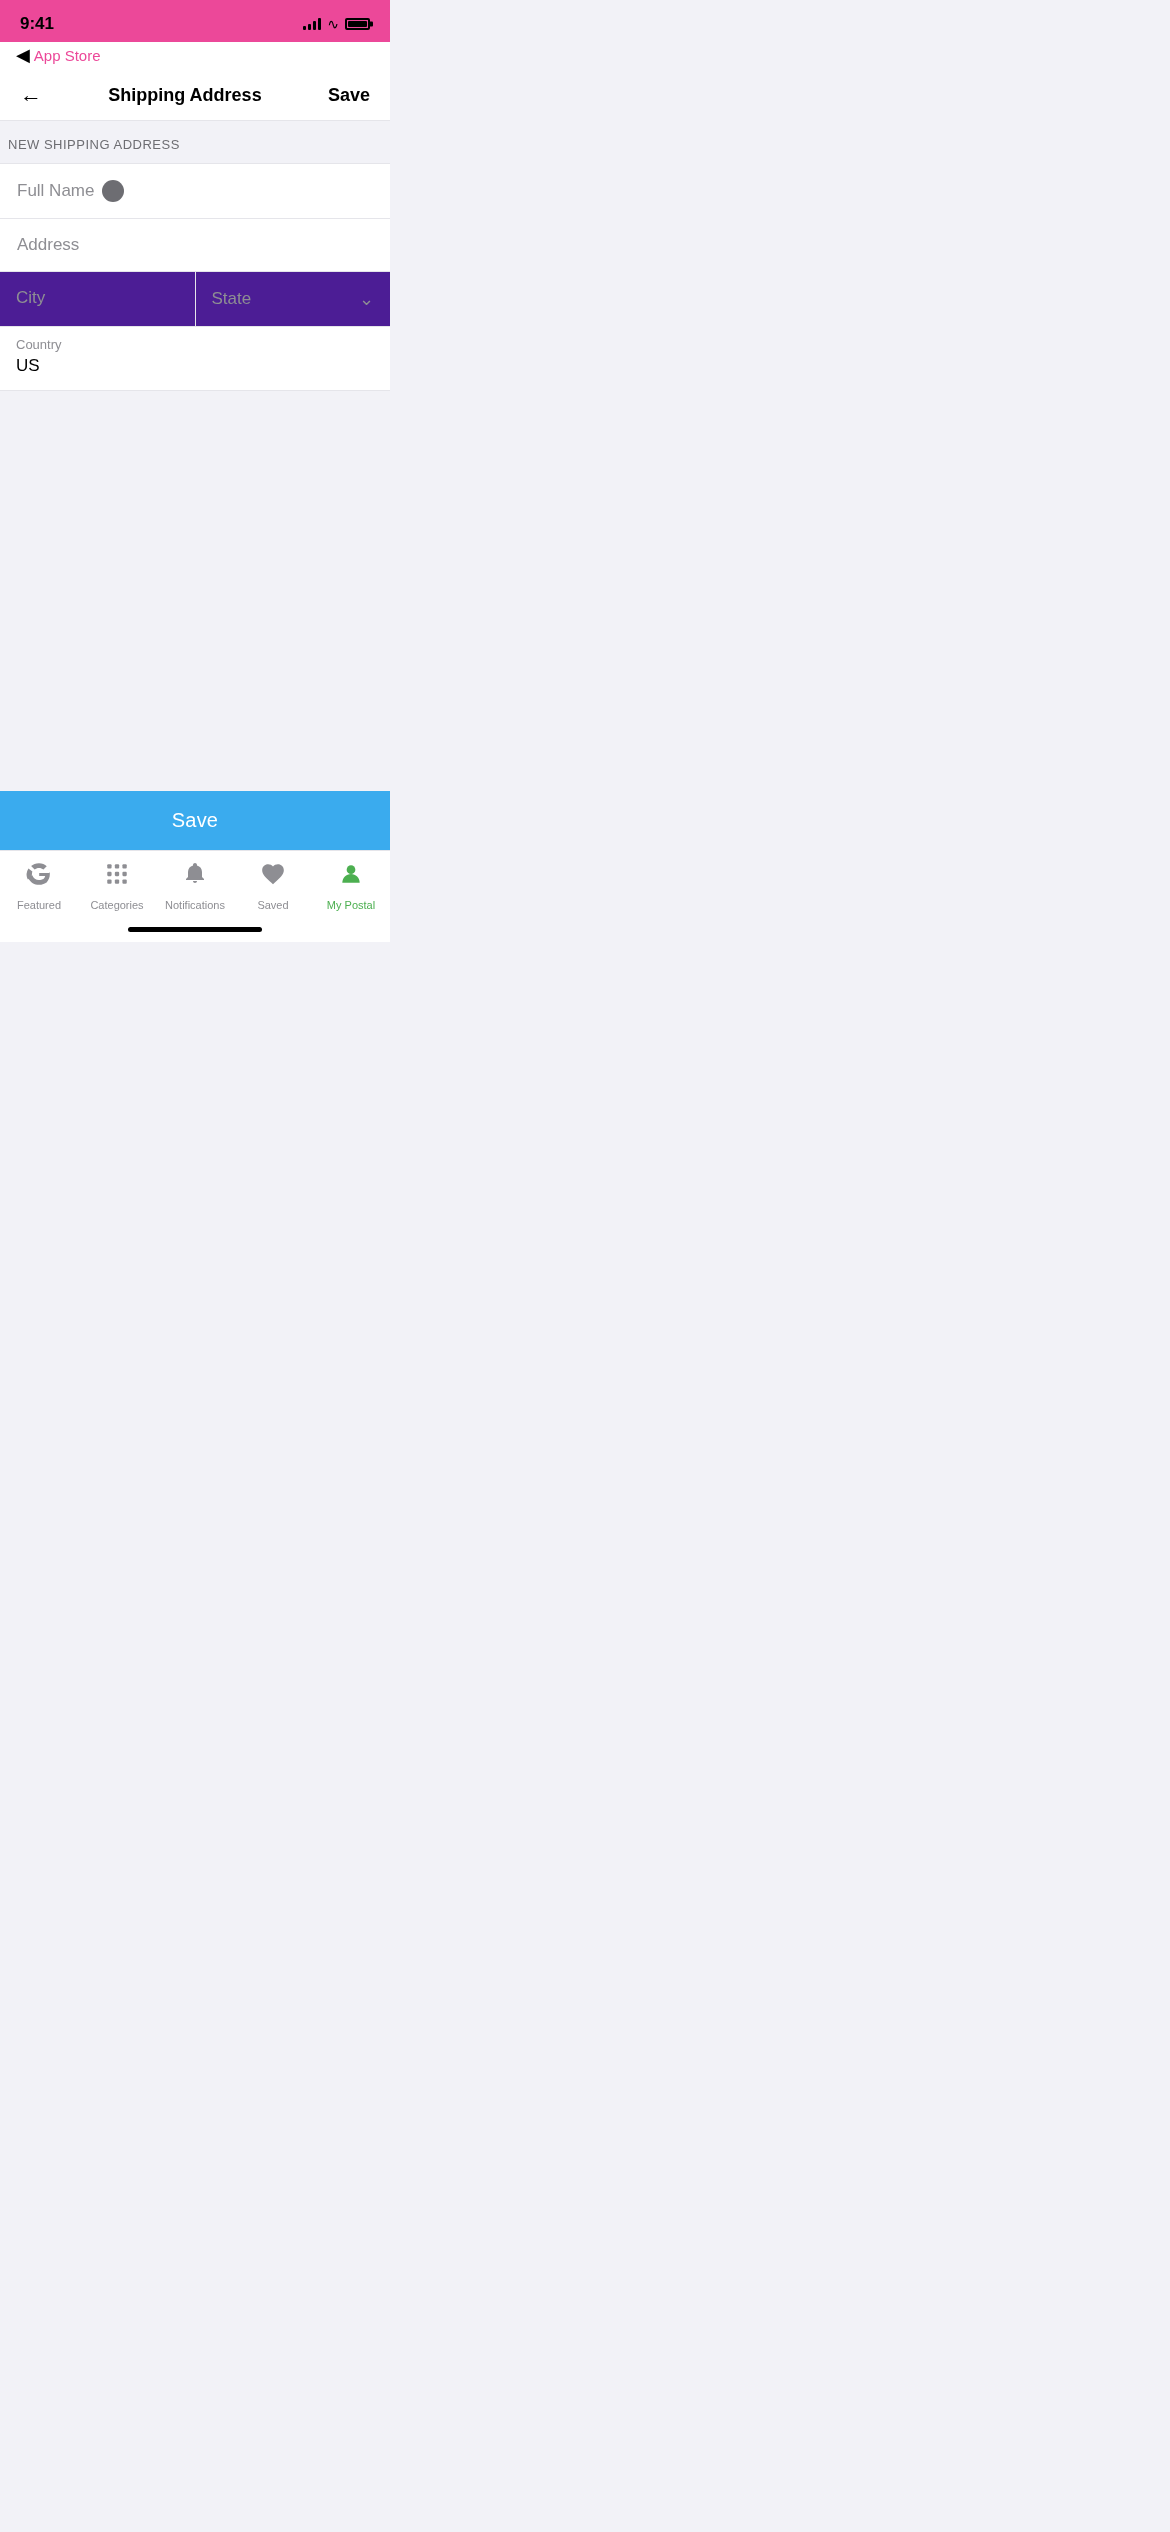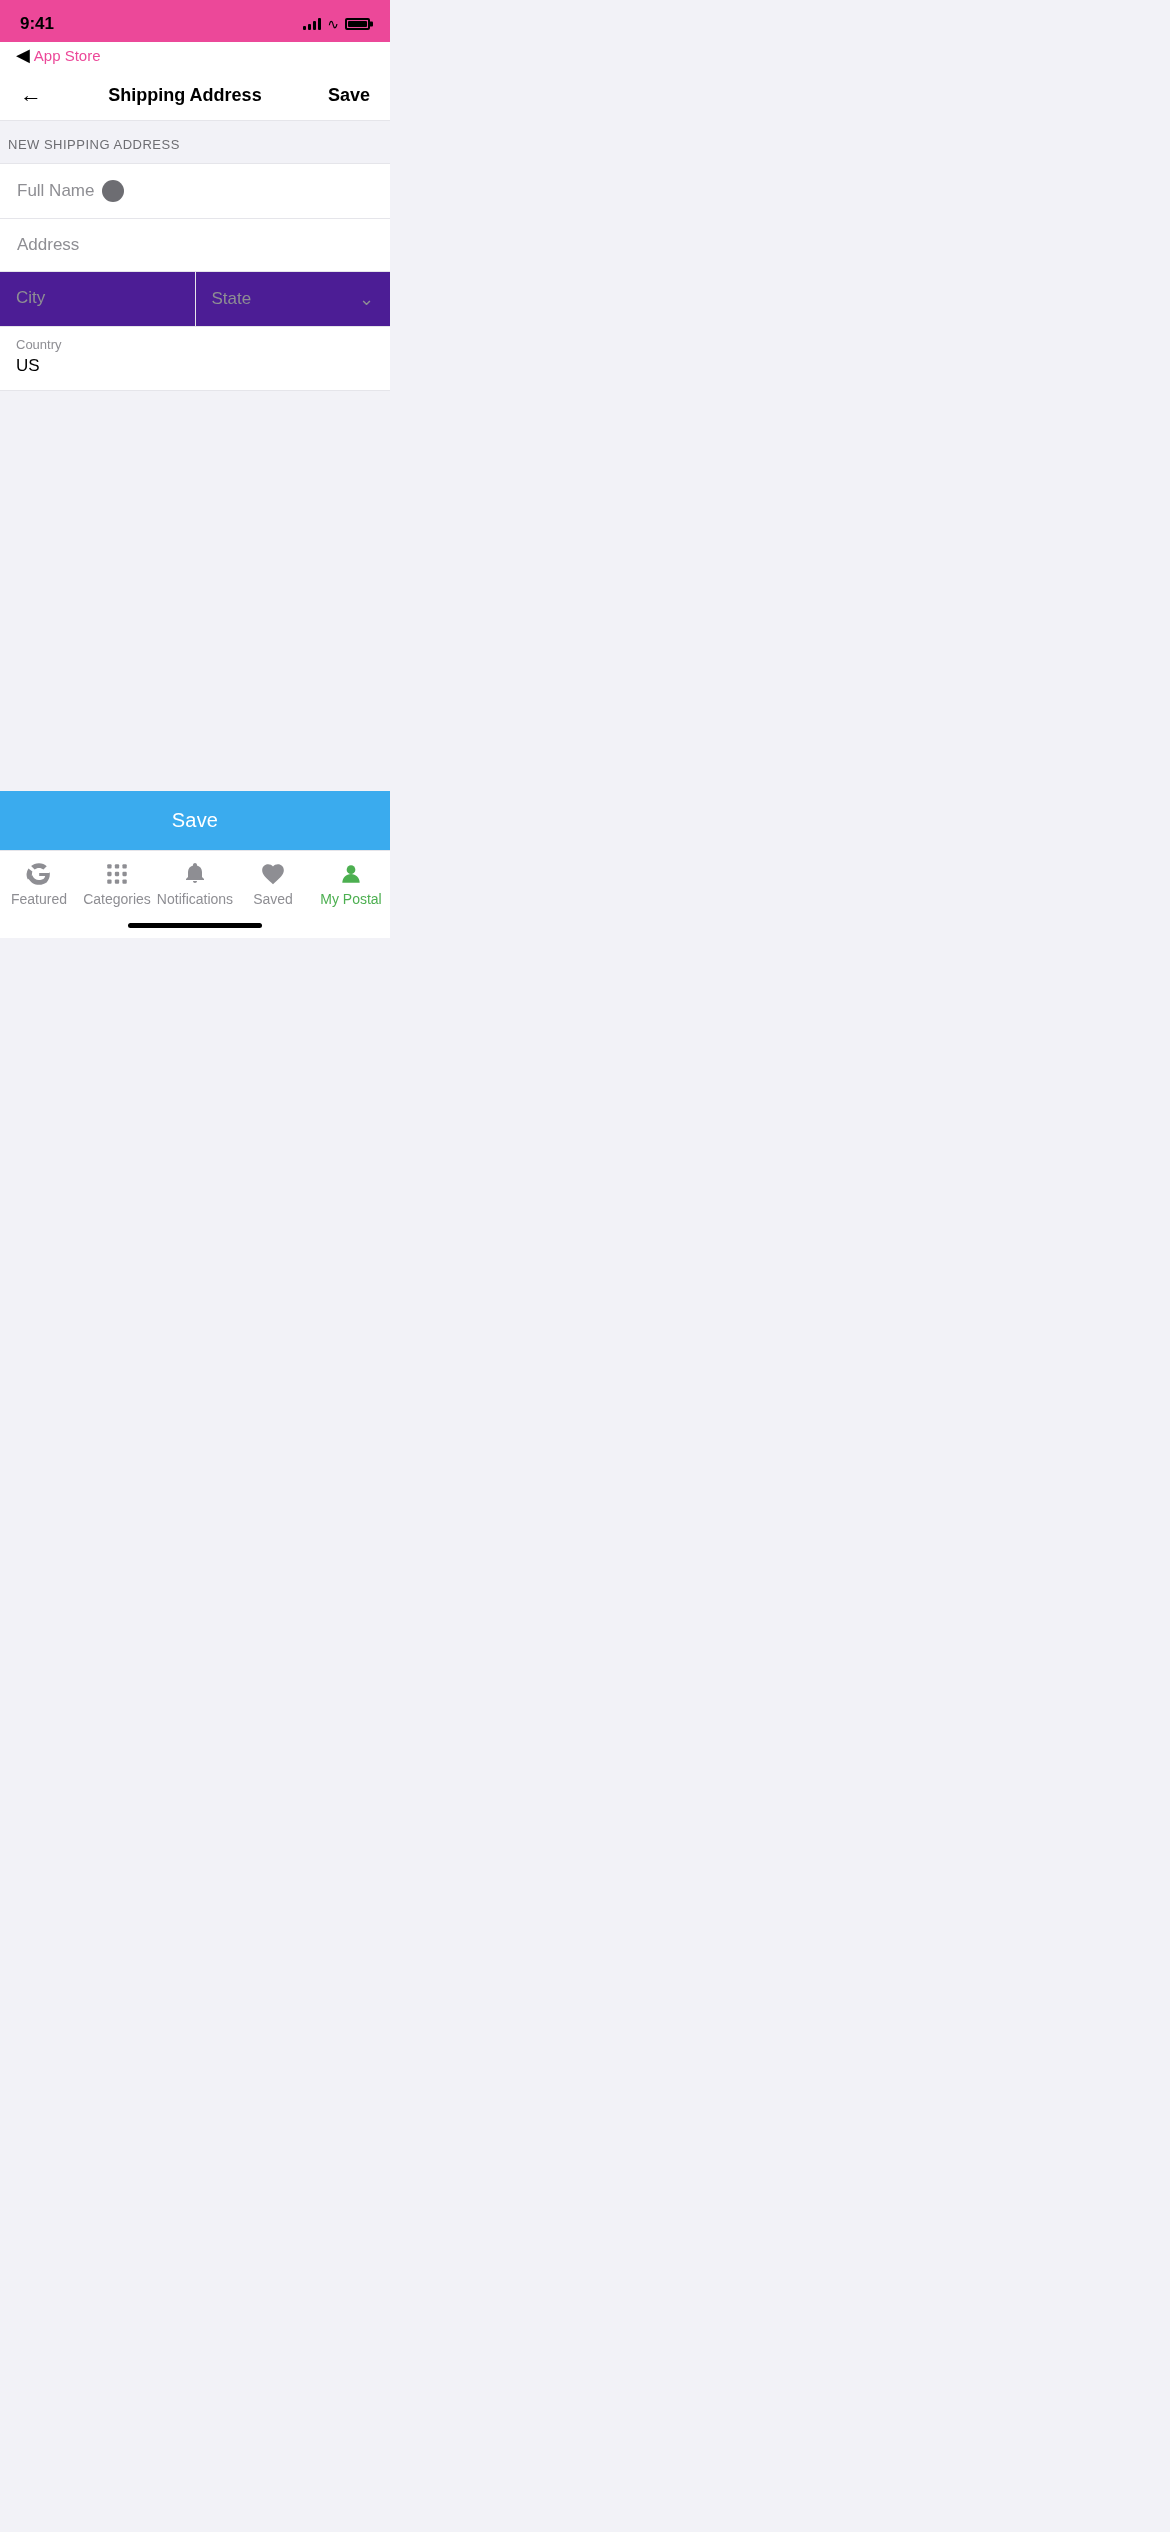--- a/index.html
+++ b/index.html
@@ -233,22 +233,23 @@
     }
     .tab-item {
       display: flex;
       flex-direction: column;
       align-items: center;
       gap: 4px;
       cursor: pointer;
       flex: 1;
     }
     .tab-label {
-      font-size: 14px;
-      color: #8e8e93;
+      font-size: 11px;
+      color: #8e8e93;
+      margin-top: 8px;
     }
     .tab-label.active {
       color: #4caf50;
     }
 
     
     .g-icon {
       width: 26px;
       height: 26px;
     }

